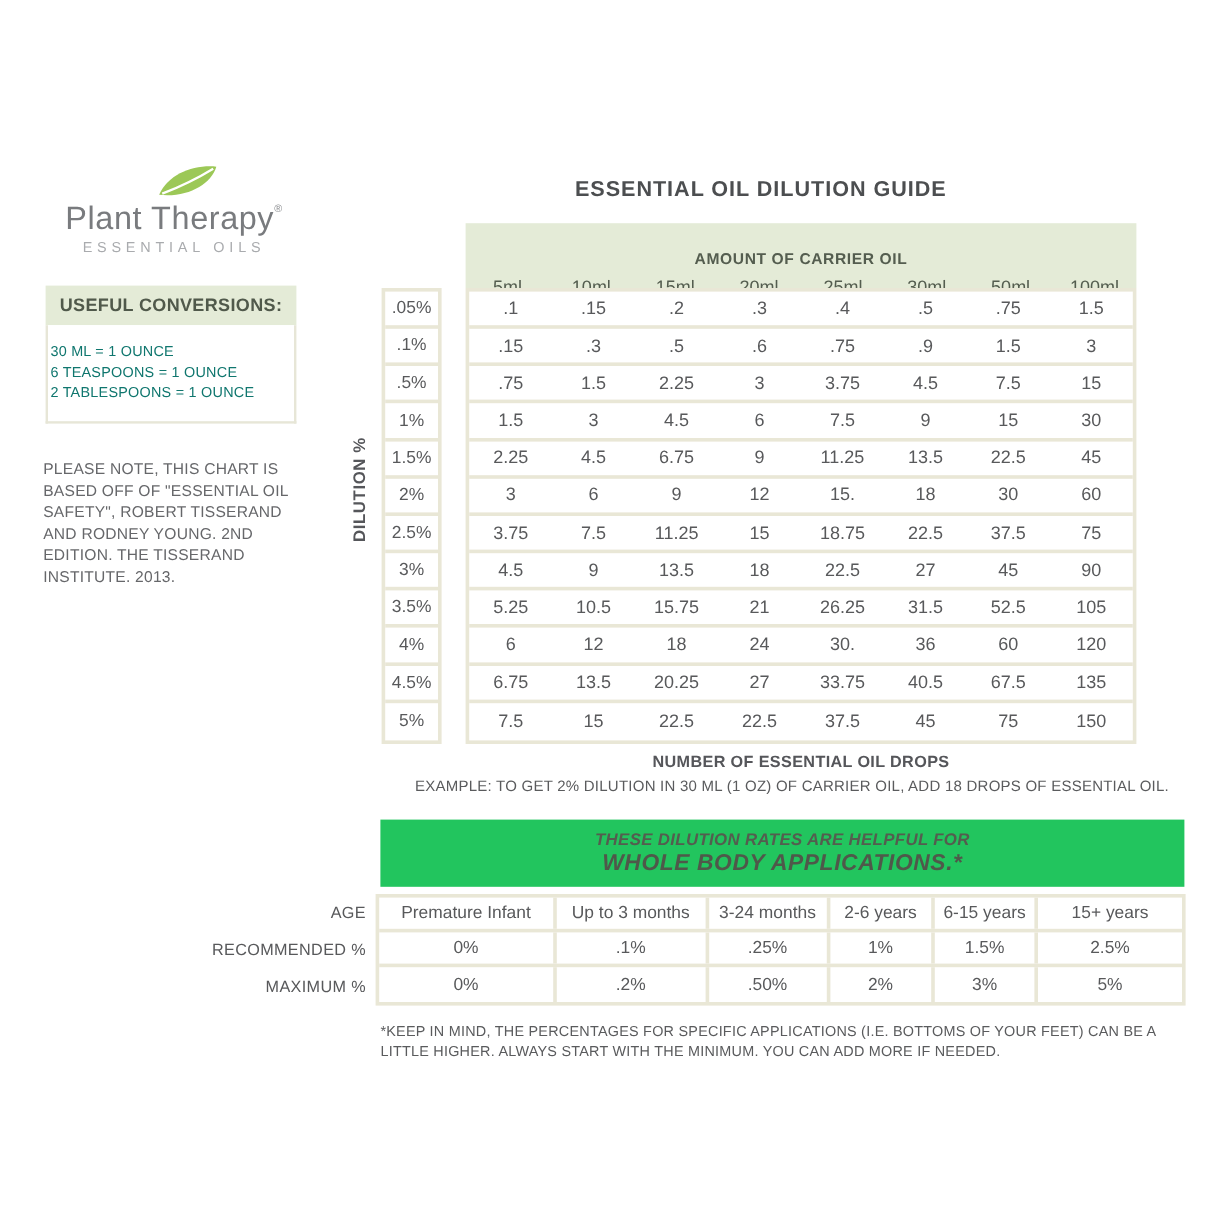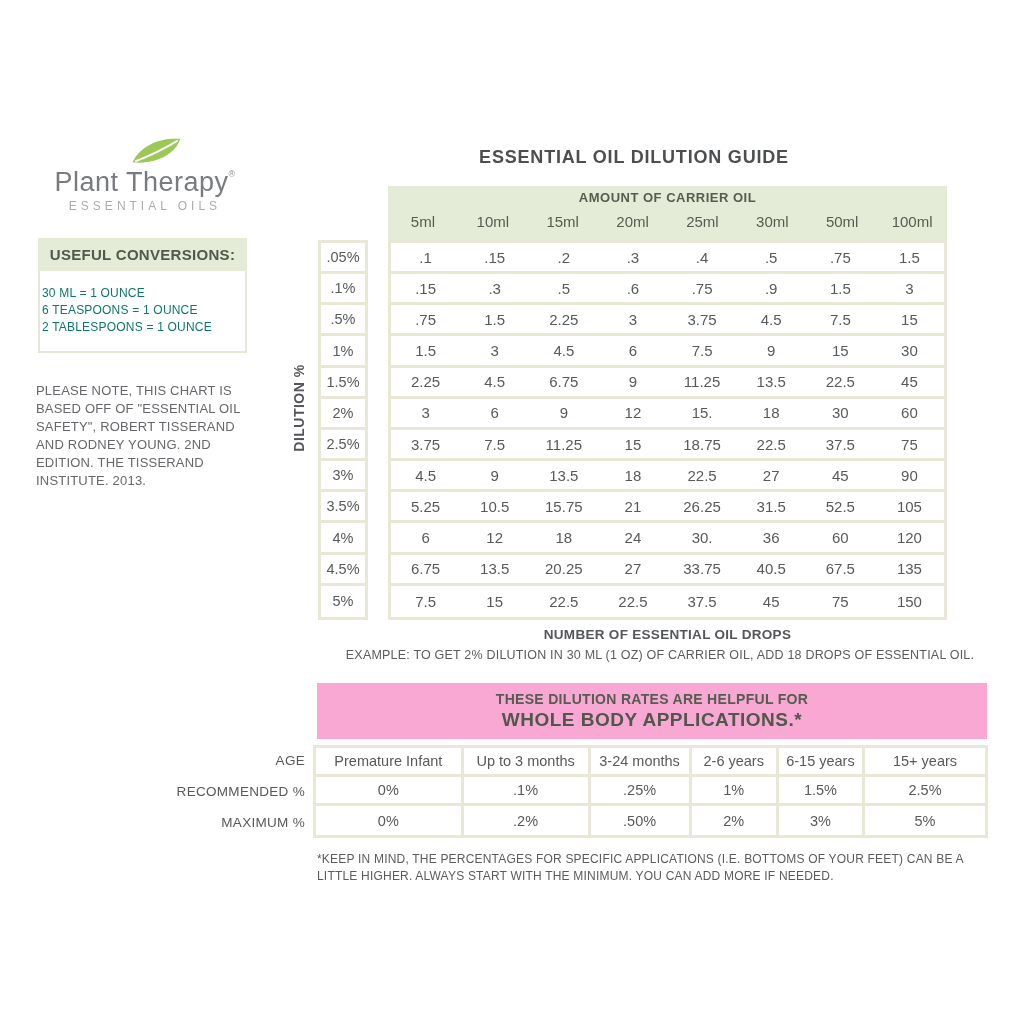--- a/index.html
+++ b/index.html
@@ -27,21 +27,21 @@
   
   .note{position:absolute;left:36px;top:382px;width:228px;font-size:13px;color:#66676a;
         line-height:1.38;letter-spacing:0.2px;}
 
   
   .rot-label{position:absolute;left:239px;top:400px;width:120px;height:16px;text-align:center;
              transform:rotate(-90deg);font-size:14px;font-weight:700;color:#55565a;letter-spacing:0.5px;}
   .ghead{position:absolute;left:388px;top:186px;width:559px;height:54px;background:#e4ebd7;
          box-sizing:border-box;}
   .ghead .glabel{text-align:center;font-size:13px;font-weight:700;color:#545d4f;
-                 letter-spacing:0.5px;padding-top:4px;}
+                 letter-spacing:0.5px;padding-top:22px;}
   .ghead .gcols{display:grid;grid-template-columns:repeat(8,1fr);margin-top:8px;}
   .ghead .gcols .hcol{text-align:center;font-size:15px;color:#545d4f;}
 
   .labelcol{position:absolute;left:318px;top:240px;width:50px;height:380px;box-sizing:border-box;
             border:3px solid #e9e7d6;display:grid;grid-template-rows:repeat(12,1fr);background:#fff;}
   .labelcol .lcell{display:flex;align-items:center;justify-content:center;font-size:14.5px;
                    color:#58595b;border-bottom:3px solid #e9e7d6;}
   .labelcol .lcell:last-child{border-bottom:none;}
 
   .datagrid{position:absolute;left:388px;top:240px;width:559px;height:380px;box-sizing:border-box;
@@ -50,22 +50,22 @@
   .datagrid .drow:last-child{border-bottom:none;}
   .datagrid .dcell{display:flex;align-items:center;justify-content:center;font-size:15px;color:#58595b;}
 
   .caption{position:absolute;left:388px;top:627px;width:559px;text-align:center;
            font-size:13.5px;font-weight:700;color:#55565a;letter-spacing:0.3px;}
   .example{position:absolute;left:330px;top:648px;width:660px;text-align:center;
            font-size:12.5px;color:#5a5b5d;letter-spacing:0.2px;}
   .example b{font-weight:400;}
 
   
-  .wba-head{position:absolute;left:317px;top:683px;width:670px;height:56px;background:#f9a8d4;
-            text-align:center;box-sizing:border-box;}
+  .wba-head{position:absolute;left:317px;top:683px;width:670px;height:56px;background:#22c55e;
+            text-align:center;box-sizing:border-box;font-style:italic;}
   .wba-head .l1{font-size:14px;font-weight:600;color:#545d4f;margin-top:8px;letter-spacing:0.3px;}
   .wba-head .l2{font-size:19px;font-weight:700;color:#4f584a;letter-spacing:0.5px;margin-top:2px;}
 
   .btable{position:absolute;left:313px;top:745px;width:669px;height:87px;box-sizing:content-box;
           border:3px solid #e9e7d6;background:#fff;display:grid;grid-template-rows:repeat(3,1fr);}
   .btrow{display:grid;grid-template-columns:149fr 128fr 102fr 88fr 87fr 121fr;
          border-bottom:3px solid #e9e7d6;}
   .btrow:last-child{border-bottom:none;}
   .btrow .bcell{display:flex;align-items:center;justify-content:center;font-size:14.5px;
                 color:#58595b;border-right:3px solid #e9e7d6;}

